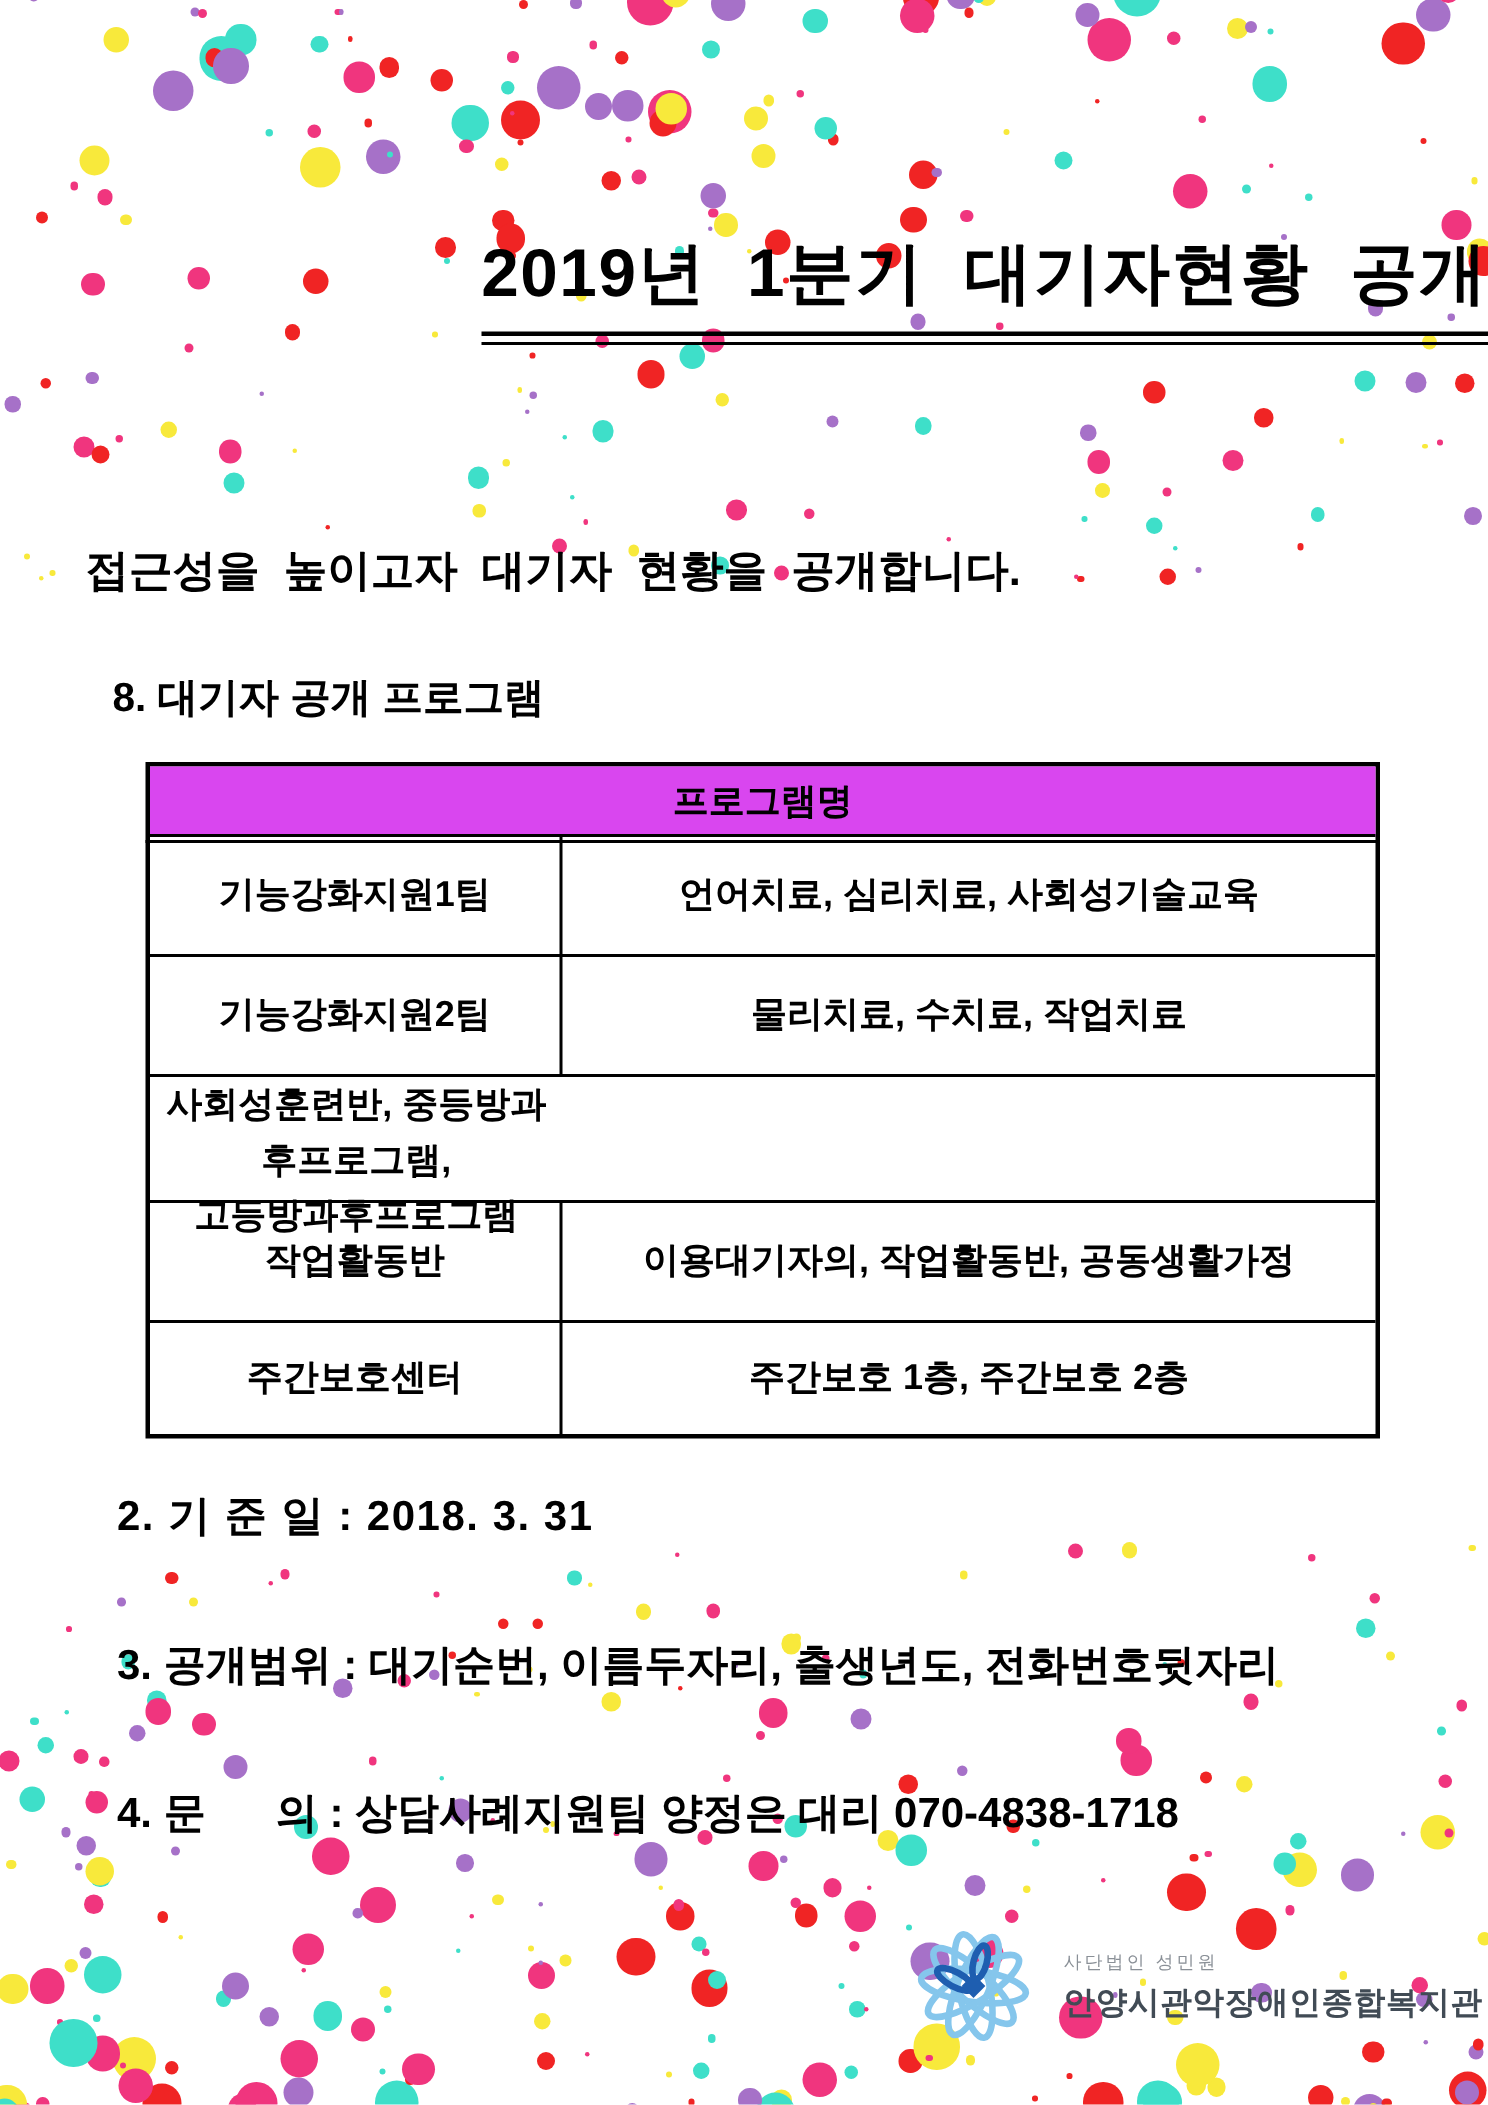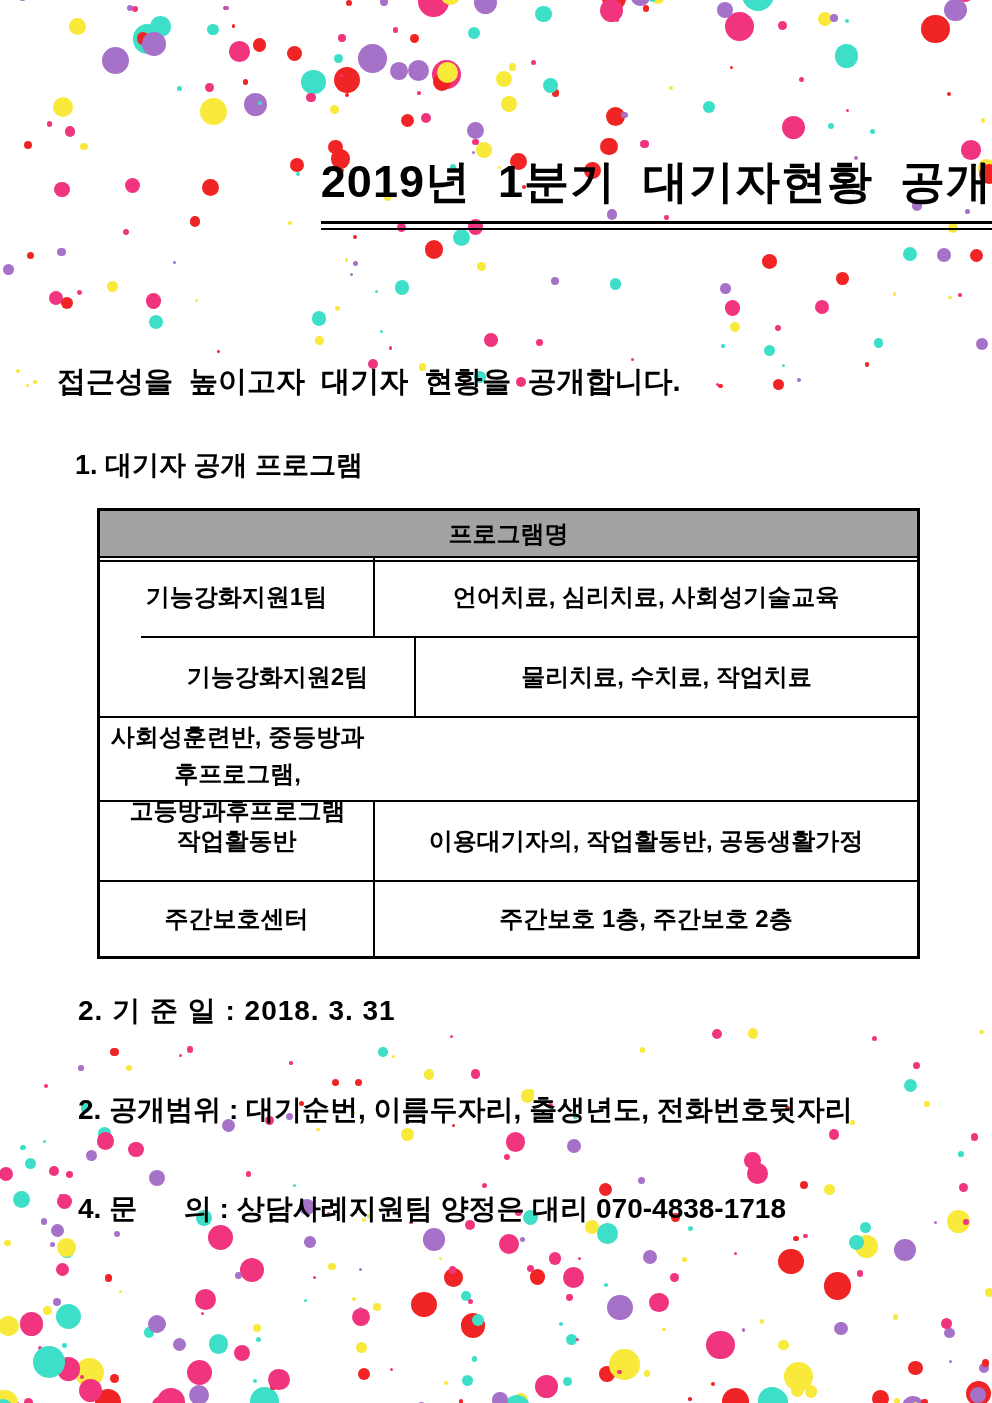--- a/index.html
+++ b/index.html
@@ -21,27 +21,27 @@
   .intro{position:absolute;top:256px;left:57px;font-size:29px;font-weight:bold;line-height:50px;white-space:pre;}
 
   .sec{position:absolute;font-weight:bold;white-space:pre-wrap;}
   .sec1{top:447px;left:75px;font-size:27px;}
   .sec2{top:992px;left:78px;font-size:28px;letter-spacing:1px;}
   .sec3{top:1091px;left:78px;font-size:28px;}
   .sec4{top:1190px;left:78px;font-size:28px;}
 
   .table{position:absolute;top:508px;left:97px;width:823px;border:3px solid #000;background:#fff;box-sizing:border-box;}
   .thead{
-    height:45px;background:#a3a3a3;display:flex;align-items:center;justify-content:center;
+    height:45px;background:#d946ef;display:flex;align-items:center;justify-content:center;
     font-size:24px;font-weight:bold;border-bottom:2px solid #000;position:relative;
   }
   .thead::after{content:"";position:absolute;left:-3px;right:-3px;bottom:-6px;height:2px;background:#000;}
   .trow{display:grid;grid-template-columns:275px 1fr;border-top:2px solid #000;}
   .trow.first{border-top:none;}
-  .r1{height:78px;} .r2{height:78px;margin-left:41px;} .r3{height:82px;} .r4{height:78px;} .r5{height:74px;}
+  .r1{height:78px;} .r2{height:78px;} .r3{height:82px;} .r4{height:78px;} .r5{height:74px;}
   .tcell{
     display:flex;align-items:center;justify-content:center;text-align:center;
     font-size:24px;font-weight:bold;white-space:pre-line;line-height:1.55;
   }
   .tcell.team{border-right:2px solid #000;}
 
   .logo{position:absolute;top:1280px;left:597px;display:flex;align-items:center;}
   .logo svg{width:104px;height:88px;flex:0 0 auto;}
   .logo-text{margin-left:8px;}
   .logo-small{font-size:12px;color:#8a9097;letter-spacing:2px;margin-bottom:4px;}
@@ -472,21 +472,21 @@
 <div class="content">
 
   <div class="title-wrap">
     <h1 class="title">2019년  1분기  대기자현황  공개</h1>
   </div>
 
   <div class="intro">
     <div>접근성을  높이고자  대기자  현황을  공개합니다.</div>
   </div>
 
-  <h2 class="sec sec1" style="margin:0;">1. 대기자 공개 프로그램</h2>
+  <h2 class="sec sec1" style="margin:0;">8. 대기자 공개 프로그램</h2>
 
   <div class="table">
     <div class="thead">프로그램명</div>
 
     <div class="trow first r1">
       <div class="tcell team">기능강화지원1팀</div>
       <div class="tcell progs">언어치료, 심리치료, 사회성기술교육</div>
     </div>
     <div class="trow r2">
       <div class="tcell team">기능강화지원2팀</div>
@@ -500,17 +500,37 @@
       <div class="tcell team">작업활동반</div>
       <div class="tcell progs">이용대기자의, 작업활동반, 공동생활가정</div>
     </div>
     <div class="trow r5">
       <div class="tcell team">주간보호센터</div>
       <div class="tcell progs">주간보호 1층, 주간보호 2층</div>
     </div>
   </div>
 
   <div class="sec sec2">2. 기 준 일 : 2018. 3. 31</div>
-  <div class="sec sec3">2. 공개범위 : 대기순번, 이름두자리, 출생년도, 전화번호뒷자리</div>
+  <div class="sec sec3">3. 공개범위 : 대기순번, 이름두자리, 출생년도, 전화번호뒷자리</div>
   <div class="sec sec4">4. 문      의 : 상담사례지원팀 양정은 대리 070-4838-1718</div>
 
+  <div class="logo">
+    <svg viewBox="0 0 100 100">
+      <g fill="none" stroke="#85C6EC" stroke-width="5">
+        <ellipse cx="50" cy="50" rx="40" ry="12" transform="rotate(8 50 50)"></ellipse>
+        <ellipse cx="50" cy="50" rx="40" ry="12" transform="rotate(43 50 50)"></ellipse>
+        <ellipse cx="50" cy="50" rx="40" ry="12" transform="rotate(78 50 50)"></ellipse>
+        <ellipse cx="50" cy="50" rx="40" ry="12" transform="rotate(113 50 50)"></ellipse>
+        <ellipse cx="50" cy="50" rx="40" ry="12" transform="rotate(148 50 50)"></ellipse>
+      </g>
+      <g fill="none" stroke="#1E5EB0" stroke-width="5">
+        <ellipse cx="36" cy="45" rx="15" ry="5.5" transform="rotate(28 36 45)"></ellipse>
+        <ellipse cx="55" cy="32" rx="13" ry="5" transform="rotate(105 55 32)"></ellipse>
+      </g>
+      <path d="M50 41 L59 50 L50 59 L41 50 Z" fill="#1E5EB0"></path>
+    </svg>
+    <div class="logo-text">
+      <div class="logo-small">사단법인 성민원</div>
+      <div class="logo-name">안양시관악장애인종합복지관</div>
+    </div>
+  </div>
 
 </div>
 
 </body></html>

